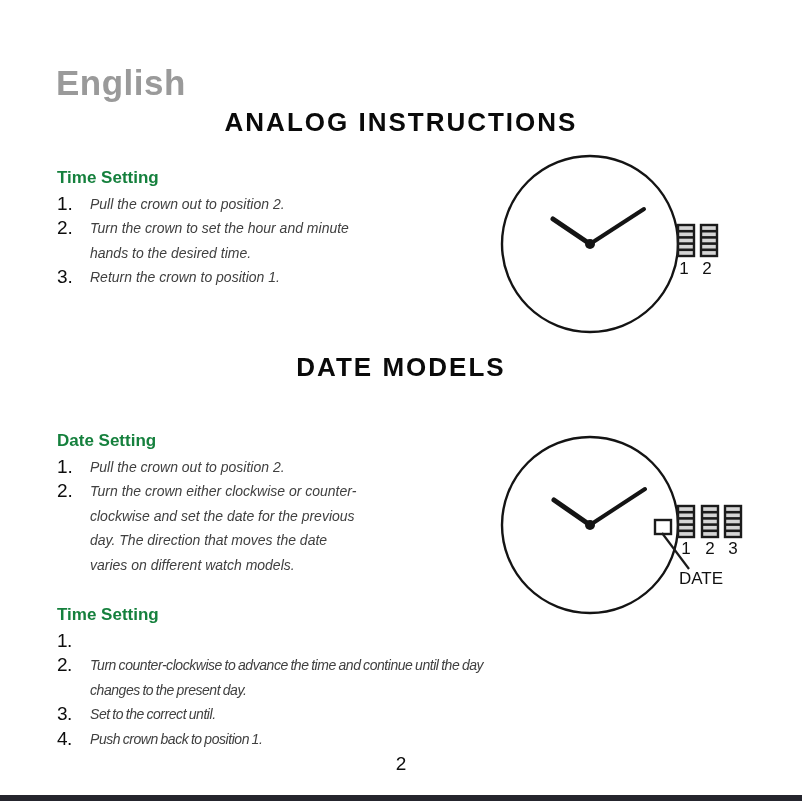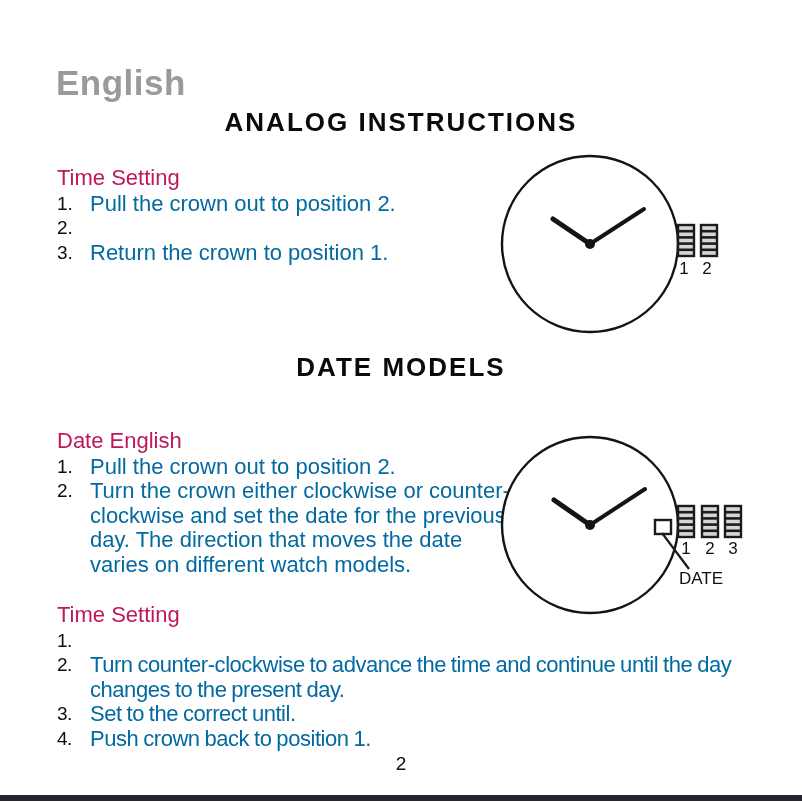--- a/index.html
+++ b/index.html
@@ -20,31 +20,32 @@
   .center-title {
     position: absolute; left: 0; width: 802px; text-align: center;
     font-size: 26px; font-weight: bold; color: #0a0a0a;
     letter-spacing: 2px; line-height: 30px;
   }
   .analog-title { top: 107px; }
   .date-models-title { top: 352px; }
 
   .text-block { position: absolute; left: 57px; }
   .text-block h3 {
-    font-size: 22px; font-weight: normal; line-height: 24.5px; color: #be185d;
+    font-size: 17px; font-weight: bold; line-height: 24.5px; color: #15803d;
   }
   .list { margin-top: 1px; }
   .li { display: flex; }
   .li .num {
     width: 33px; flex: 0 0 33px;
     font-size: 19px; line-height: 24.5px; color: #0d0d0d;
   }
   .li .txt {
-    font-size: 22px; line-height: 24.5px; color: #0369a1;
+    font-size: 14px; line-height: 24.5px; color: #404040;
     white-space: pre-line;
+    font-style: italic;
   }
   .analog-section { top: 166px; width: 440px; }
   .date-setting-section { top: 429px; width: 455px; }
   .time-setting2-section { top: 603px; width: 700px; }
   .time-setting2-section .li .txt,
   .time-setting2-section .li .num {
     letter-spacing: -0.45px; word-spacing: -0.8px;
   }
 
   .diagram { position: absolute; }
@@ -75,20 +76,22 @@
 
   <section class="text-block analog-section">
     <h3>Time Setting</h3>
     <div class="list">
       <div class="li">
         <span class="num">1.</span>
         <span class="txt">Pull the crown out to position 2.</span>
       </div>
       <div class="li">
         <span class="num">2.</span>
+        <span class="txt">Turn the crown to set the hour and minute
+hands to the desired time.</span>
       </div>
       <div class="li">
         <span class="num">3.</span>
         <span class="txt">Return the crown to position 1.</span>
       </div>
     </div>
   </section>
 
   <svg class="diagram diagram-analog" width="245" height="200" viewBox="0 0 245 200">
     <circle cx="100" cy="96" r="88" fill="#fff" stroke="#141414" stroke-width="2.4"></circle>
@@ -109,21 +112,21 @@
       <line x1="212" y1="95.6" x2="226" y2="95.6" stroke="#1b1b1b" stroke-width="2.6"></line>
       <line x1="212" y1="101.8" x2="226" y2="101.8" stroke="#1b1b1b" stroke-width="2.6"></line>
     </g>
     <text x="194" y="126" text-anchor="middle">1</text>
     <text x="217" y="126" text-anchor="middle">2</text>
   </svg>
 
   <div class="center-title date-models-title">DATE MODELS</div>
 
   <section class="text-block date-setting-section">
-    <h3>Date English</h3>
+    <h3>Date Setting</h3>
     <div class="list">
       <div class="li">
         <span class="num">1.</span>
         <span class="txt">Pull the crown out to position 2.</span>
       </div>
       <div class="li">
         <span class="num">2.</span>
         <span class="txt">Turn the crown either clockwise or counter-
 clockwise and set the date for the previous
 day. The direction that moves the date

